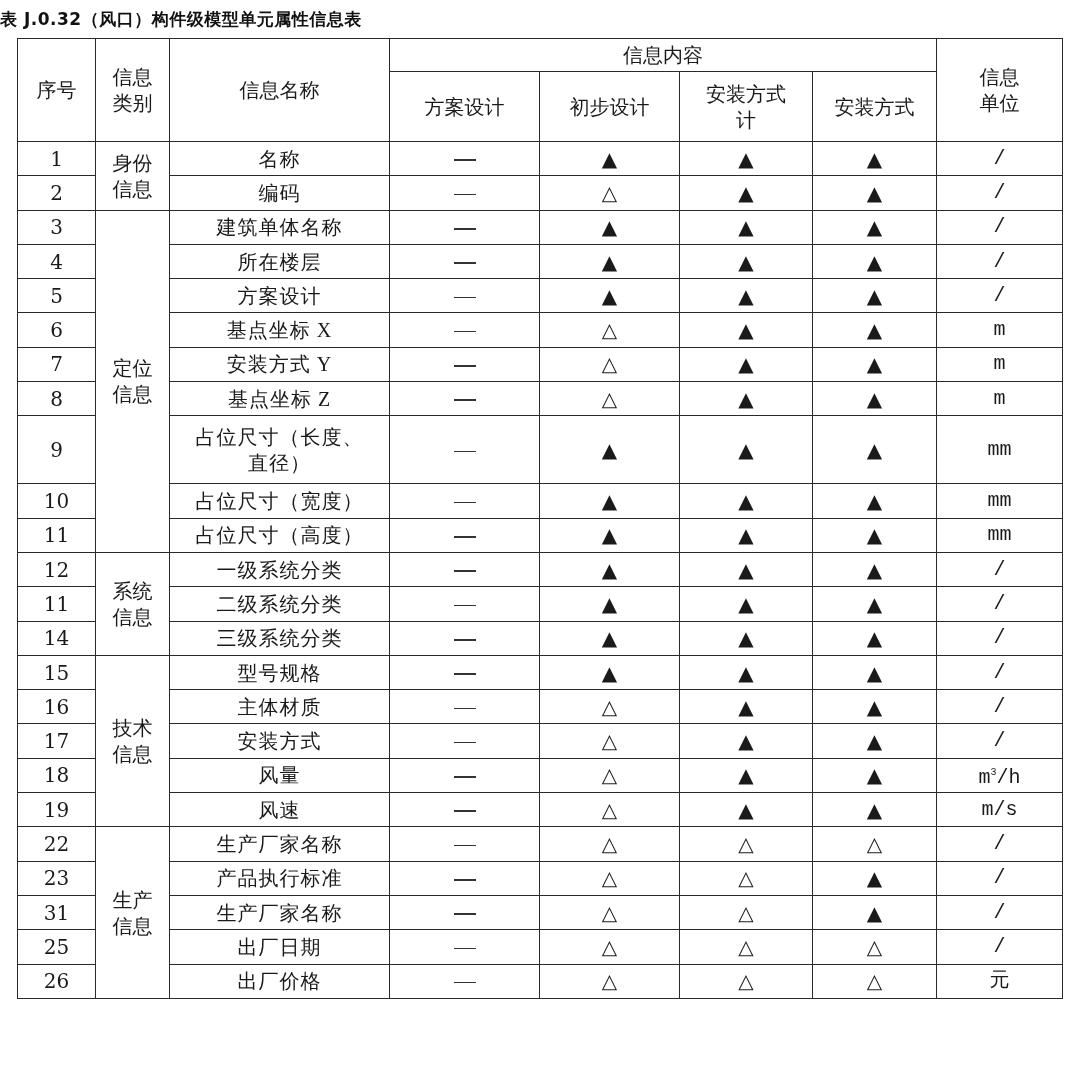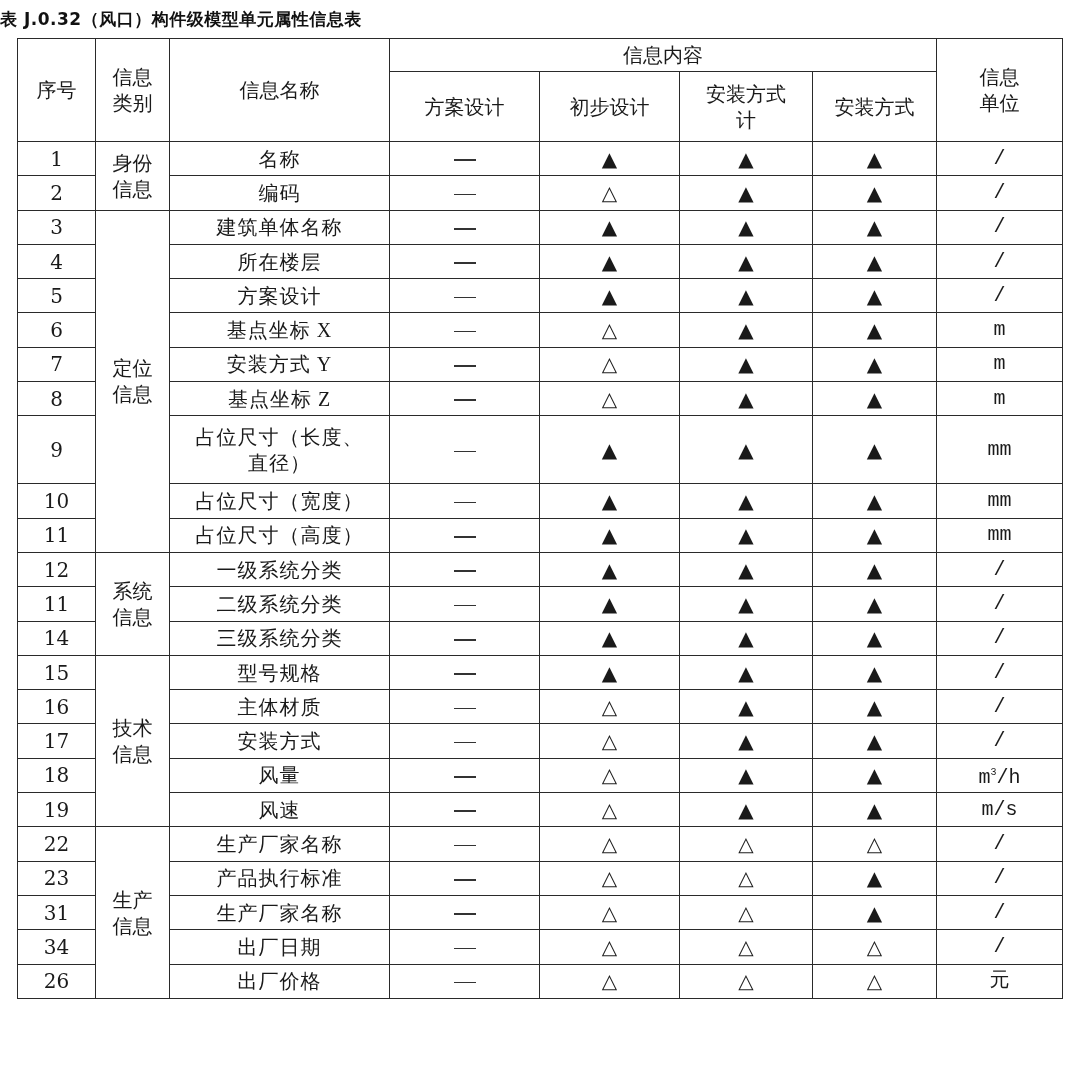--- a/index.html
+++ b/index.html
@@ -277,21 +277,21 @@
       <tr class="r">
         <td class="num">31</td>
         <td class="name">生产厂家名称</td>
         <td class="sym"><span class="dash"></span></td>
         <td class="sym"><span>△</span></td>
         <td class="sym"><span>△</span></td>
         <td class="sym"><span>▲</span></td>
         <td class="unit">/</td>
       </tr>
       <tr class="r">
-        <td class="num">34</td>
+        <td class="num">25</td>
         <td class="name">出厂日期</td>
         <td class="sym"><span class="dash"></span></td>
         <td class="sym"><span>△</span></td>
         <td class="sym"><span>△</span></td>
         <td class="sym"><span>△</span></td>
         <td class="unit">/</td>
       </tr>
       <tr class="r">
         <td class="num">26</td>
         <td class="name">出厂价格</td>

